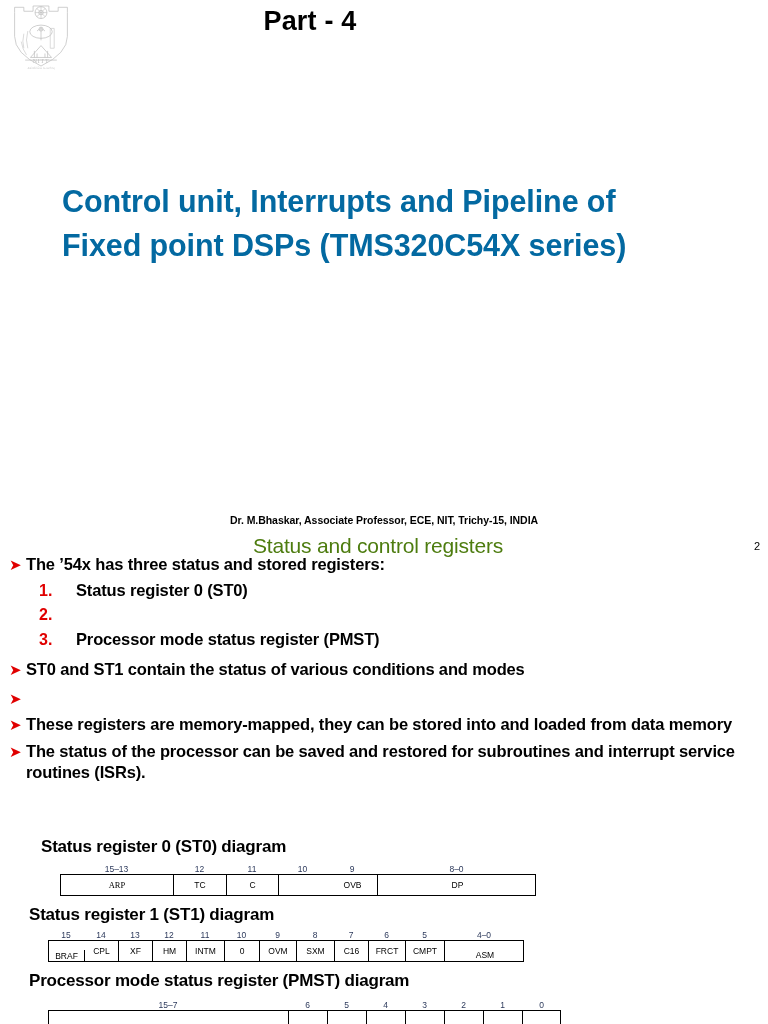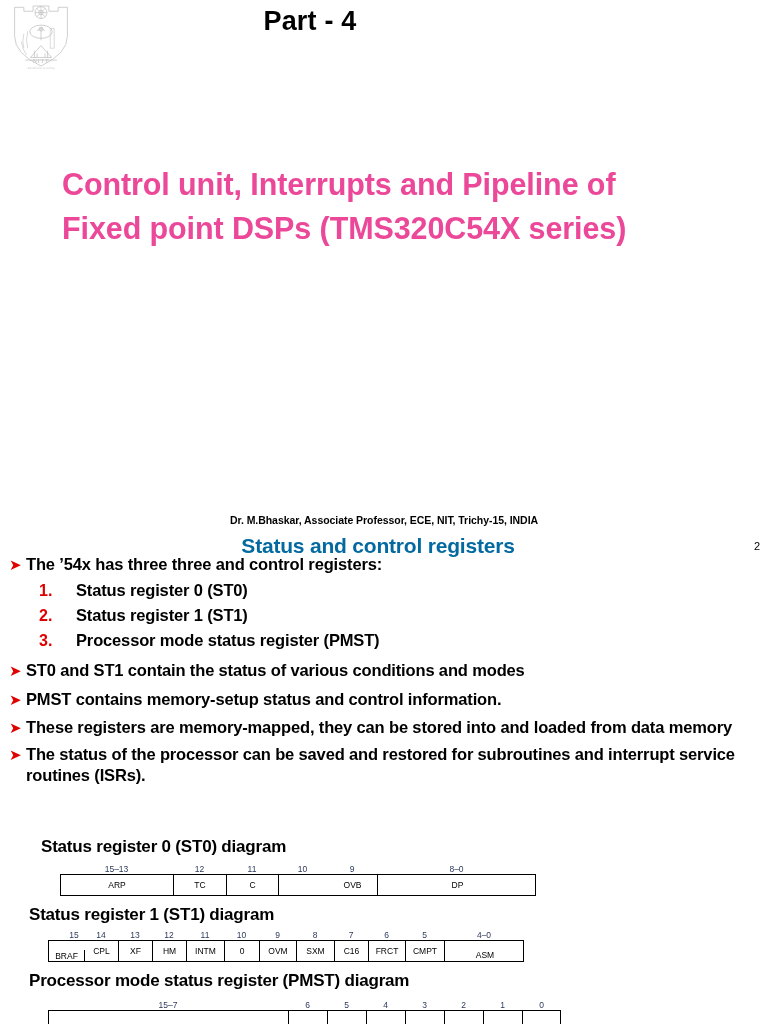--- a/index.html
+++ b/index.html
@@ -35,26 +35,26 @@
     text-align: center;
     font-size: 27px;
     font-weight: bold;
     letter-spacing: .2px;
     color: #000;
   }
 
   .main-title {
     position: absolute;
     left: 62px;
-    top: 163px;
+    top: 180px;
     width: 680px;
     font-size: 30.5px;
     font-weight: bold;
     line-height: 1.44;
-    color: #ec4899;
+    color: #0369a1;
     letter-spacing: -0.1px;
   }
 
   .author {
     position: absolute;
     left: 0; top: 514px;
     width: 768px;
     text-align: center;
     font-size: 10.5px;
     font-weight: bold;
@@ -71,22 +71,22 @@
     font-size: 11px;
     color: #000;
   }
 
   .sec-head {
     position: absolute;
     left: 0; top: 0px;
     width: 756px;
     text-align: center;
     font-size: 21px;
-    font-weight: bold;
-    color: #0369a1;
+    font-weight: normal;
+    color: #4d7c0f;
     letter-spacing: -0.2px;
   }
 
   .bullets {
     position: absolute;
     left: 0; top: 20px;
     width: 768px;
   }
   .b-row {
     display: flex;
@@ -222,46 +222,44 @@
   <div class="slide2">
 
     <div class="slide-num">2</div>
 
     <div class="sec-head">Status and control registers</div>
 
     <div class="bullets">
 
       <div class="b-row">
         <span class="b-mark">➤</span>
-        <span class="b-text">The ’54x has three three and control registers:</span>
+        <span class="b-text">The ’54x has three status and stored registers:</span>
       </div>
 
       <div class="num-list">
         <div class="n-row">
           <span class="n-mark">1.</span>
           <span class="n-text">Status register 0 (ST0)</span>
         </div>
         <div class="n-row">
           <span class="n-mark">2.</span>
-          <span class="n-text">Status register 1 (ST1)</span>
         </div>
         <div class="n-row">
           <span class="n-mark">3.</span>
           <span class="n-text">Processor mode status register (PMST)</span>
         </div>
       </div>
 
       <div class="b-row" style="margin-top:10px;">
         <span class="b-mark">➤</span>
         <span class="b-text">ST0 and ST1 contain the status of various conditions and modes</span>
       </div>
 
       <div class="b-row" style="margin-top:7px;">
         <span class="b-mark">➤</span>
-        <span class="b-text">PMST contains memory-setup status and control information.</span>
       </div>
 
       <div class="b-row" style="margin-top:7px;">
         <span class="b-mark">➤</span>
         <span class="b-text">These registers are memory-mapped, they can be stored into and loaded from data memory</span>
       </div>
 
       <div class="b-row" style="margin-top:6px;">
         <span class="b-mark">➤</span>
         <span class="b-text">The status of the processor can be saved and restored for subroutines and interrupt service routines (ISRs).</span>
@@ -273,35 +271,35 @@
       <div class="reg-wrap" style="margin-top:4px;">
         <div class="bitrow" id="st0-bits">
             <span class="bitlab" style="left: 0px; width: 113px;">15–13</span>
             <span class="bitlab" style="left: 113px; width: 53px;">12</span>
             <span class="bitlab" style="left: 166px; width: 52px;">11</span>
             <span class="bitlab" style="left: 218px; width: 49px;">10</span>
             <span class="bitlab" style="left: 267px; width: 50px;">9</span>
             <span class="bitlab" style="left: 317px; width: 159px;">8–0</span>
           </div>
         <div class="regtable" id="st0-table" style="width: 476px;">
-            <div class="regcell" style="width: 113px; flex: 0 0 113px;">ARP</div>
+            <div class="regcell" style="width: 113px; flex: 0 0 113px; font-family: Liberation Serif, serif;">ARP</div>
             <div class="regcell" style="width: 53px; flex: 0 0 53px;">TC</div>
             <div class="regcell" style="width: 52px; flex: 0 0 52px;">C</div>
             <div class="regcell" style="width: 49px; flex: 0 0 49px; margin-top: 48px;">OVA</div>
             <div class="regcell" style="width: 50px; flex: 0 0 50px;">OVB</div>
             <div class="regcell" style="width: 159px; flex: 0 0 159px;">DP</div>
           </div>
       </div>
     </div>
 
     <div style="position:absolute; left:0; top:371px; width:768px;">
       <div class="diag-title">Status  register 1 (ST1) diagram</div>
       <div class="reg-wrap" style="margin-top:2px;">
         <div class="bitrow" id="st1-bits">
-            <span class="bitlab" style="left: 8px; width: 36px;">15</span>
+            <span class="bitlab" style="left: 0px; width: 36px;">15</span>
             <span class="bitlab" style="left: 36px; width: 34px;">14</span>
             <span class="bitlab" style="left: 70px; width: 34px;">13</span>
             <span class="bitlab" style="left: 104px; width: 34px;">12</span>
             <span class="bitlab" style="left: 138px; width: 38px;">11</span>
             <span class="bitlab" style="left: 176px; width: 35px;">10</span>
             <span class="bitlab" style="left: 211px; width: 37px;">9</span>
             <span class="bitlab" style="left: 248px; width: 38px;">8</span>
             <span class="bitlab" style="left: 286px; width: 34px;">7</span>
             <span class="bitlab" style="left: 320px; width: 37px;">6</span>
             <span class="bitlab" style="left: 357px; width: 39px;">5</span>

